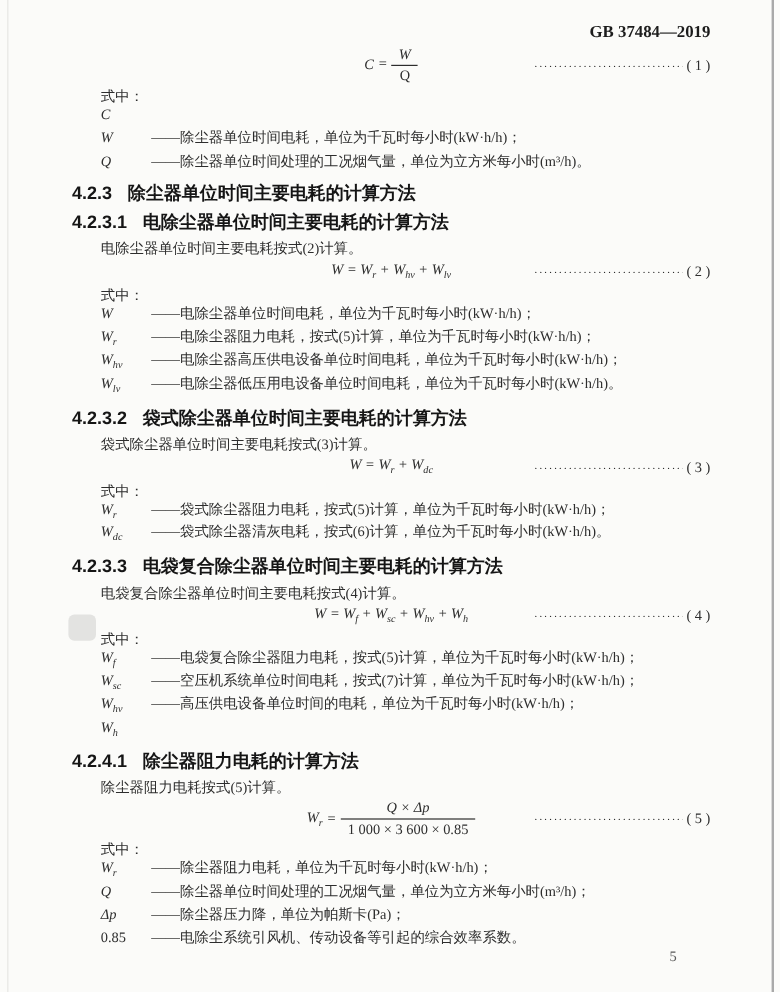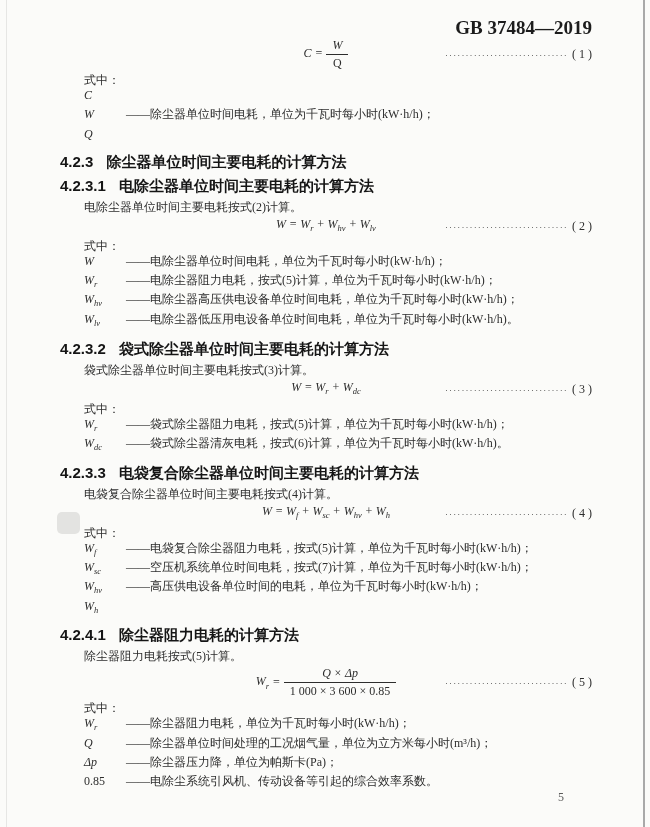--- a/index.html
+++ b/index.html
@@ -5,21 +5,21 @@
   html,body{margin:0;padding:0;background:#ffffff;}
   .page{
     position:relative;width:650px;height:827px;overflow:hidden;
     background:#fbfbf9;color:#2d2d2d;
     font-family:"Liberation Serif","DejaVu Serif",serif;
     font-size:12px;line-height:15px;
   }
   .edge-right{position:absolute;top:0;left:643px;width:2px;height:827px;background:#a9a9a9;}
   .edge-left{position:absolute;top:0;left:6px;width:1px;height:827px;background:#e6e6e4;}
   .smudge{position:absolute;left:57px;top:512px;width:23px;height:22px;background:#e3e3e1;border-radius:5px;}
-  .header{padding:20px 58px 0 0;text-align:right;font-weight:bold;font-size:19px;color:#1c1c1c;line-height:16px;}
+  .header{padding:20px 58px 0 0;text-align:right;font-weight:bold;font-size:14px;color:#1c1c1c;line-height:16px;}
   .content{margin:0 58px 0 60px;position:relative;}
   .hsec{font-family:"Liberation Sans","DejaVu Sans",sans-serif;font-weight:bold;font-size:15px;color:#151515;line-height:15px;}
   .mt8{margin-top:8px}.mt9{margin-top:9px}.mt10{margin-top:10px}.mt14{margin-top:14px}
   .hsec .ht{margin-left:13px;}
   .para{margin-top:7px;padding-left:24px;line-height:15px;}
   .where{margin-top:2px;padding-left:24px;line-height:15px;}
   .vrow{display:flex;padding-left:24px;line-height:15px;}
   .vsym{width:42px;flex:none;font-style:italic;}
   .vsym.rm{font-style:normal;}
   .vsym sub{font-size:8.5px;font-style:italic;}
@@ -60,20 +60,21 @@
     <div class="where">式中：</div>
     <div class="vrow">
         <span class="vsym"><span>C</span><sub></sub></span>
       </div>
     <div class="vrow">
         <span class="vsym"><span>W</span><sub></sub></span>
         <span class="vdef">——除尘器单位时间电耗，单位为千瓦时每小时(kW·h/h)；</span>
       </div>
     <div class="vrow">
         <span class="vsym"><span>Q</span><sub></sub></span>
+        <span class="vdef">——除尘器单位时间处理的工况烟气量，单位为立方米每小时(m³/h)。</span>
       </div>
 
     <div class="hsec mt8"><span>4.2.3</span><span class="ht">除尘器单位时间主要电耗的计算方法</span></div>
     <div class="hsec mt9"><span>4.2.3.1</span><span class="ht">电除尘器单位时间主要电耗的计算方法</span></div>
     <div class="para">电除尘器单位时间主要电耗按式(2)计算。</div>
 
     <div class="eqrow">
       <span class="eqmath"><span class="st">W = W</span><sub>r</sub><span class="st"> + W</span><sub>hv</sub><span class="st"> + W</span><sub>lv</sub></span>
       <span class="eqright">
           <span class="leader">····················································</span>

